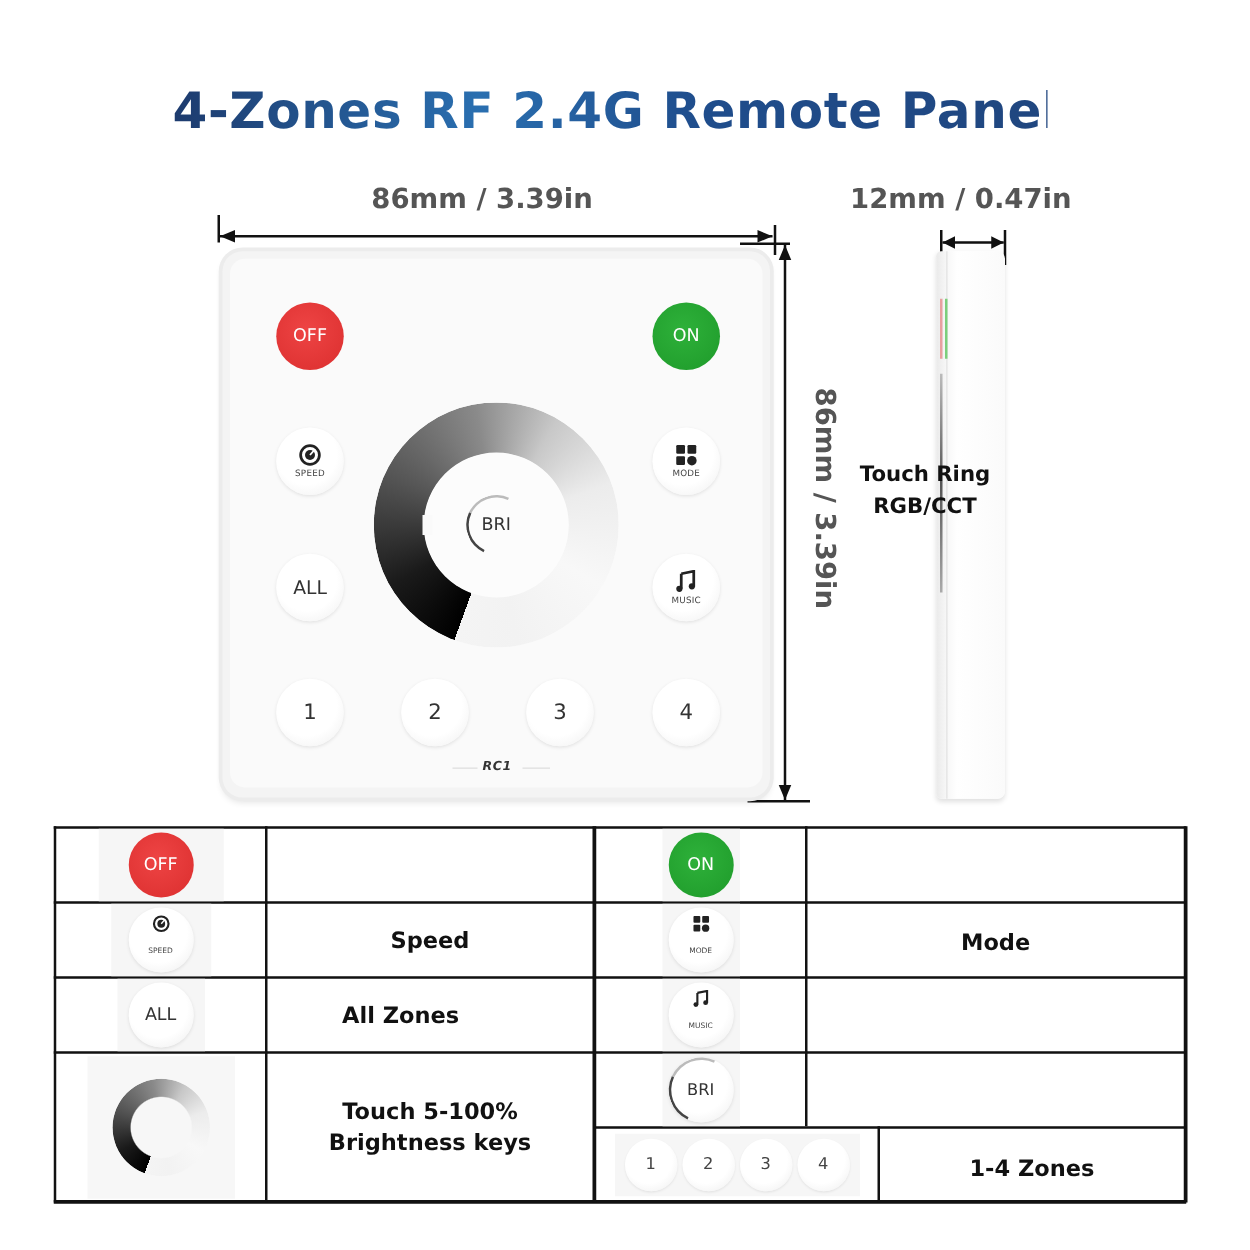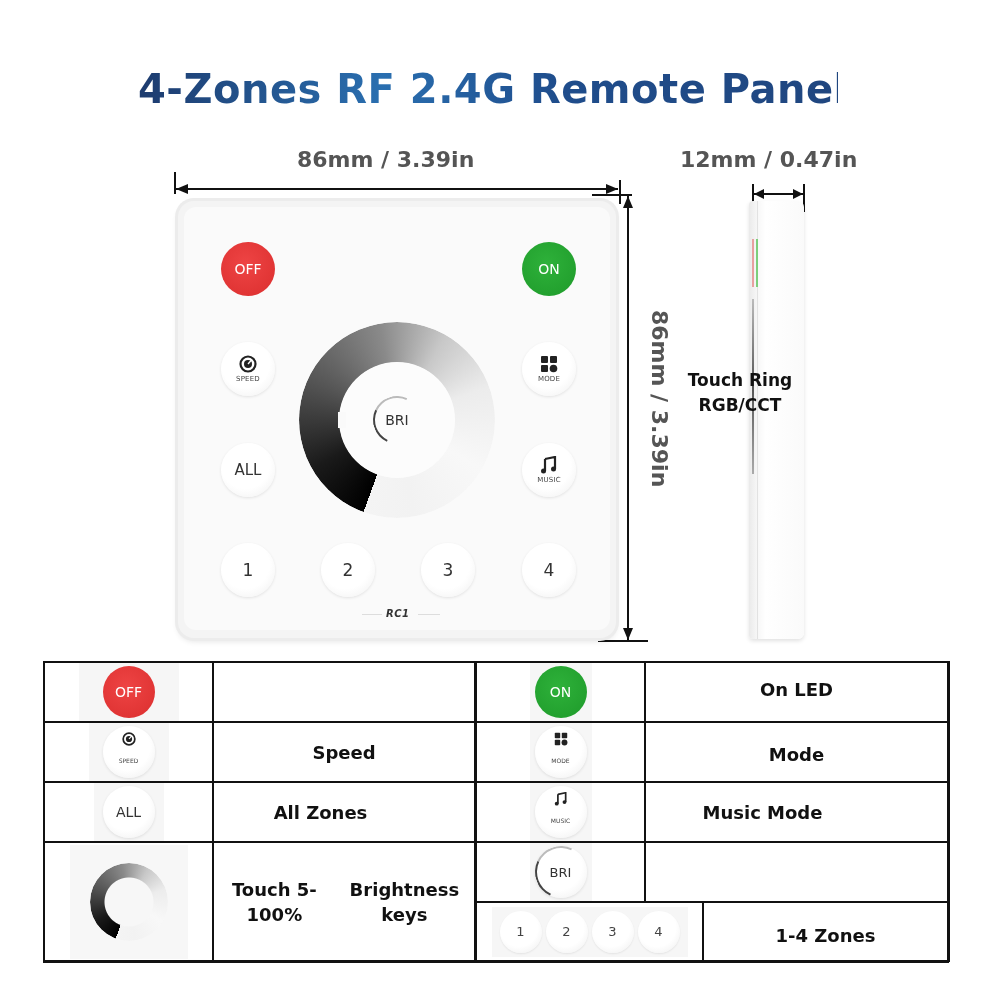--- a/index.html
+++ b/index.html
@@ -281,33 +281,32 @@
         </div>
       </div>
   </div>
   <div class="cell" style="left:171px; top:122px; width:213px; height:58px;">All Zones</div>
 
   <div class="cell" style="left:2px; top:182px; width:167px; height:117px;">
     <div class="ring-cell-bg">
         <div class="mini-ring"></div>
       </div>
   </div>
-  <div class="cell" style="left:171px; top:182px; width:260px; height:117px; flex-direction:row;">
+  <div class="cell" style="left:171px; top:182px; width:260px; height:117px; flex-direction:column;">
     <div>Touch 5-100%</div>
     <div>Brightness keys</div>
   </div>
 
   <div class="cell" style="left:434px; top:2px; width:167px; height:58px;">
     <div class="icon-bg" style="width:62px;">
         <div class="tbtn on">
           <span>ON</span>
         </div>
       </div>
   </div>
-  <div class="cell" style="left:603px; top:2px; width:301px; height:52px;">On LED</div>
 
   <div class="cell" style="left:434px; top:62px; width:167px; height:58px;">
     <div class="icon-bg" style="width:62px;">
         <div class="tbtn">
       <svg width="14" height="14" viewBox="0 0 18 18">
         <rect x="1" y="1" width="7" height="7" rx="1" fill="#222"></rect>
         <rect x="10" y="1" width="7" height="7" rx="1" fill="#222"></rect>
         <rect x="1" y="10" width="7" height="7" rx="1" fill="#222"></rect>
         <circle cx="13.5" cy="13.5" r="3.8" fill="#222"></circle>
       </svg>
@@ -323,21 +322,20 @@
       <svg width="14" height="14" viewBox="0 0 18 18">
         <path d="M5 3 L15 1 L15 13" fill="none" stroke="#222" stroke-width="2.2"></path>
         <line x1="5" y1="3" x2="5" y2="15" stroke="#222" stroke-width="2.2"></line>
         <circle cx="3.5" cy="15" r="2.5" fill="#222"></circle>
         <circle cx="13.5" cy="13" r="2.5" fill="#222"></circle>
       </svg>
       <span class="sub">MUSIC</span>
     </div>
       </div>
   </div>
-  <div class="cell" style="left:603px; top:122px; width:233px; height:58px;">Music Mode</div>
 
   <div class="cell" style="left:434px; top:182px; width:167px; height:58px;">
     <div class="icon-bg" style="width:62px;">
         <div class="tbtn" style="position:relative;">
       <div class="bri-arc"></div>
       <span style="font-size:13px;">BRI</span>
     </div>
       </div>
   </div>
 

